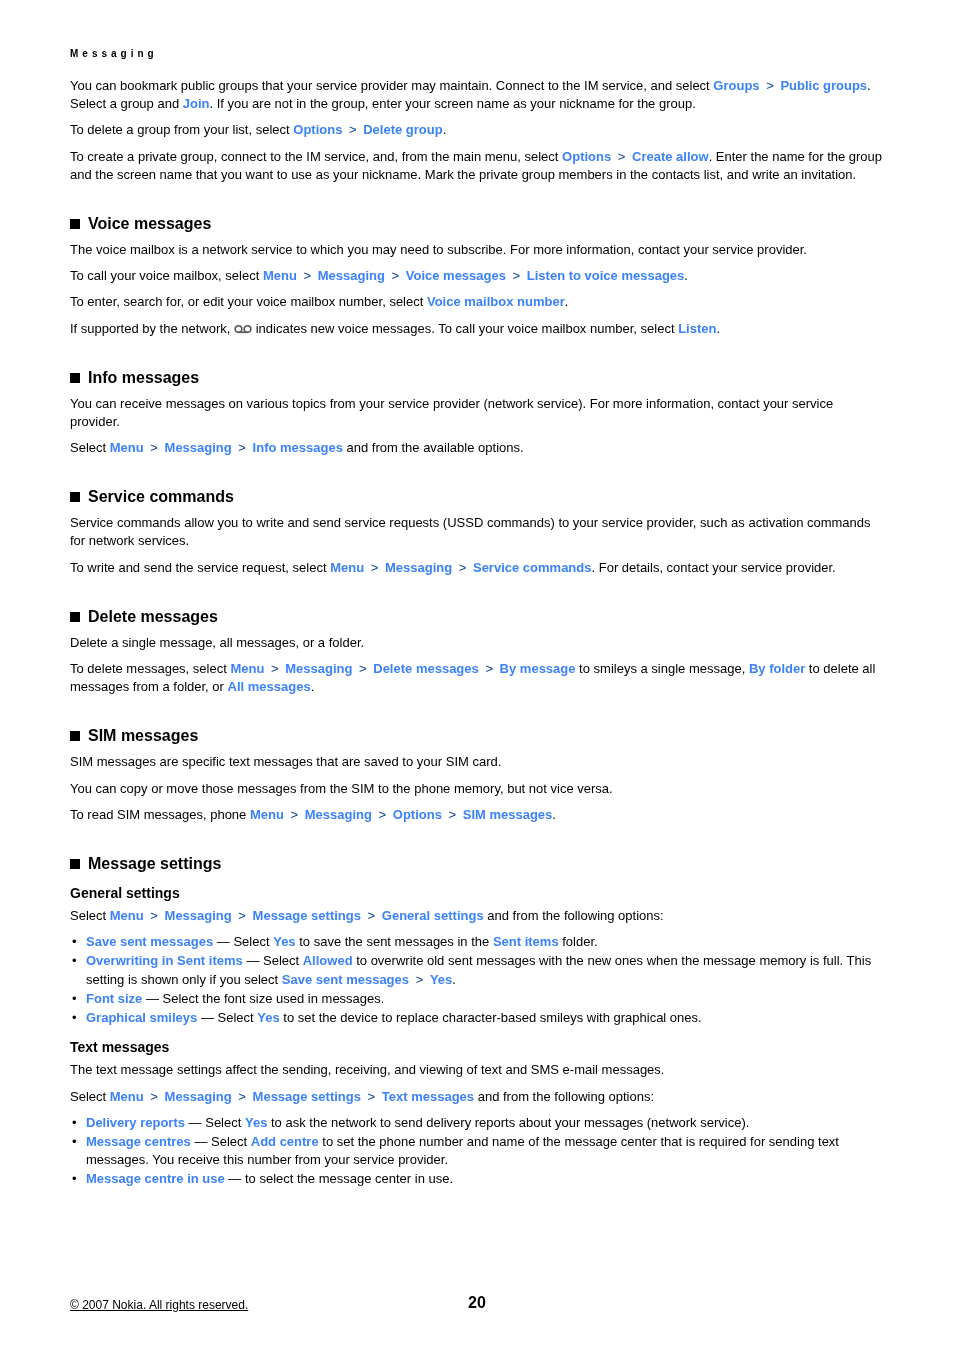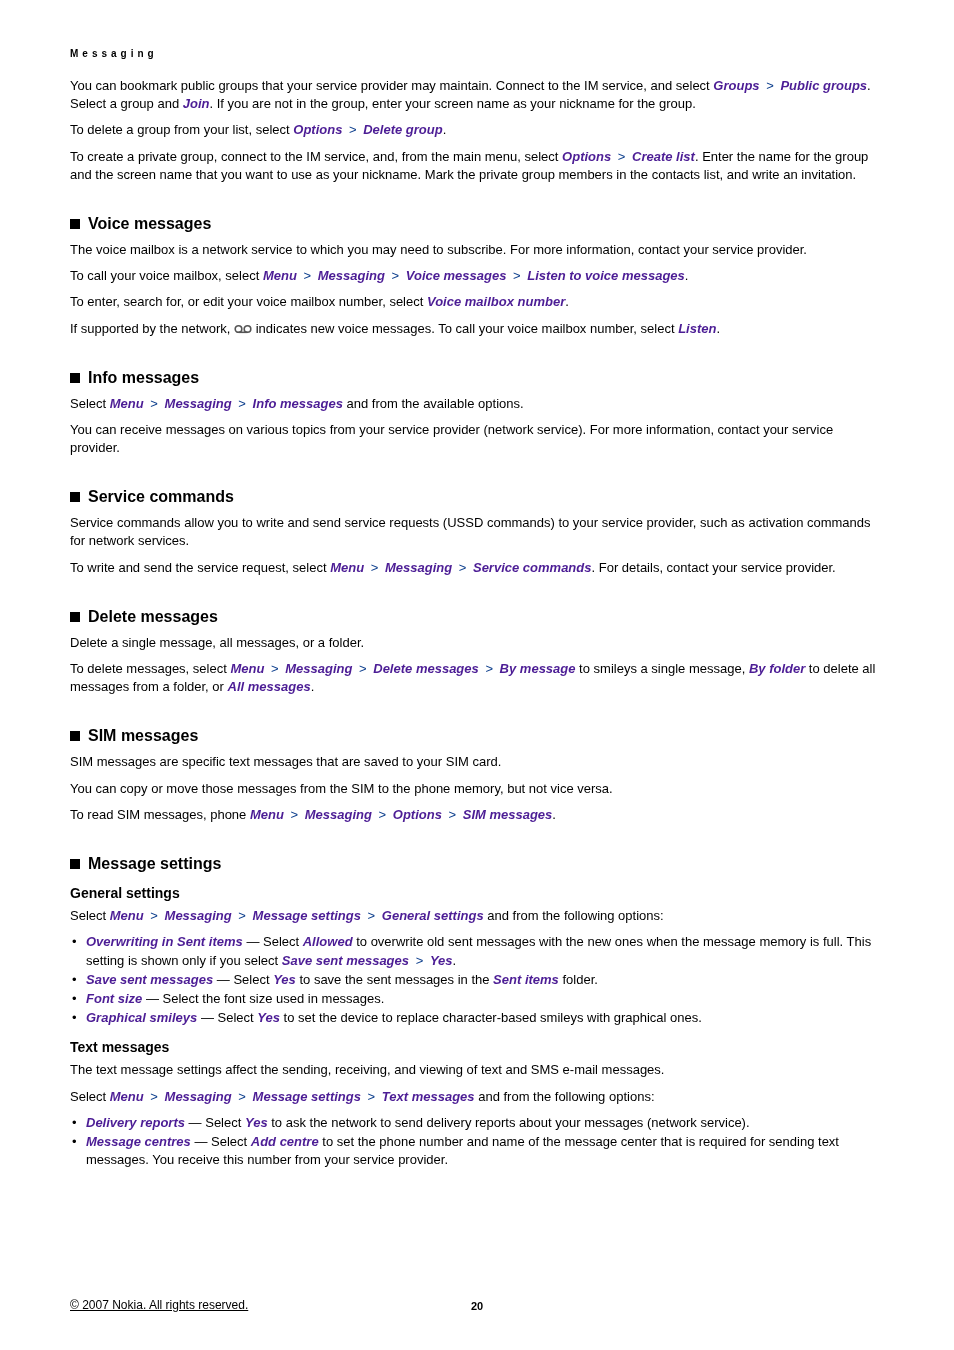--- a/index.html
+++ b/index.html
@@ -1,28 +1,28 @@
 <!DOCTYPE html>
 <html><head>
 <meta charset="utf-8">
 <style>
   html, body { margin: 0; padding: 0; font-family: "Segoe UI", "Helvetica Neue", Arial, sans-serif; background: #fff; color: #000; }
   .page { width: 954px; min-height: 1350px; box-sizing: border-box; padding: 48px 70px 40px 70px; position: relative; }
   .page-header { font-size: 10px; font-weight: 700; letter-spacing: 4px; margin-bottom: 18px; }
   p { font-size: 13px; line-height: 1.4; margin: 0 0 8px 0; }
-  .link { color: #4c1d95; font-weight: 700; font-style: italic; }
+  .link { color: #3b82f6; font-weight: 700; }
   .sep { color: #0d3f8d; font-weight: 400; padding: 0 3px; display: inline-block; vertical-align: baseline; }
   .section { margin-top: 31px; margin-bottom: 6px; }
   .section-title { font-size: 16px; font-weight: 700; display: flex; align-items: center; gap: 8px; margin-bottom: 8px; }
   .sub-title { font-size: 14px; font-weight: 700; margin-top: 12px; margin-bottom: 6px; }
   .bullet-list { list-style: none; padding: 0; margin: 0 0 8px 0; }
   .bullet-list li { font-size: 13px; line-height: 1.45; padding-left: 16px; position: relative; }
   .bullet-list li::before { content: "•"; position: absolute; left: 2px; top: 0; color: #000; }
   .footer { position: absolute; left: 70px; bottom: 38px; font-size: 12px; text-decoration: underline; }
-  .page-no { position: absolute; left: 0; right: 0; bottom: 38px; text-align: center; font-size: 11px; font-weight: 700; }
+  .page-no { position: absolute; left: 0; right: 0; bottom: 38px; text-align: center; font-size: 16px; font-weight: 700; }
   .vm-icon { display: inline-flex; align-items: center; vertical-align: middle; }
   .sq-bullet { display:inline-block; width:10px; height:10px; background:#000; }
 </style>
 </head>
 <body>
 
 <div class="page">
 
   <div class="page-header">Messaging</div>
 
@@ -38,21 +38,21 @@
     <span class="link">Options</span>
     <span class="sep">&gt;</span>
     <span class="link">Delete group</span>.
   </p>
 
 
   <p>
     <span>To create a private group, connect to the IM service, and, from the main menu, select </span>
     <span class="link">Options</span>
     <span class="sep">&gt;</span>
-    <span class="link">Create list</span><span>. Enter the name for the group and the screen name that you want to use as your nickname. Mark the private group members in the contacts list, and write an invitation.</span>
+    <span class="link">Create allow</span><span>. Enter the name for the group and the screen name that you want to use as your nickname. Mark the private group members in the contacts list, and write an invitation.</span>
   </p>
 
   <div class="section">
     <div class="section-title">
       <span class="sq-bullet"></span>
       <span>Voice messages</span>
     </div>
     <p>The voice mailbox is a network service to which you may need to subscribe. For more information, contact your service provider.</p>
     <p>
       <span>To call your voice mailbox, select </span>
@@ -82,30 +82,30 @@
       <span> indicates new voice messages. To call your voice mailbox number, select </span>
       <span class="link">Listen</span>.
     </p>
   </div>
 
   <div class="section">
     <div class="section-title">
       <span class="sq-bullet"></span>
       <span>Info messages</span>
     </div>
+    <p>You can receive messages on various topics from your service provider (network service). For more information, contact your service provider.</p>
     <p>
       <span>Select </span>
       <span class="link">Menu</span>
       <span class="sep">&gt;</span>
       <span class="link">Messaging</span>
       <span class="sep">&gt;</span>
       <span class="link">Info messages</span>
       <span> and from the available options.</span>
     </p>
-    <p>You can receive messages on various topics from your service provider (network service). For more information, contact your service provider.</p>
   </div>
 
   <div class="section">
     <div class="section-title">
       <span class="sq-bullet"></span>
       <span>Service commands</span>
     </div>
     <p>Service commands allow you to write and send service requests (USSD commands) to your service provider, such as activation commands for network services.</p>
     <p>
       <span>To write and send the service request, select </span>
@@ -166,29 +166,29 @@
       <span class="link">Menu</span>
       <span class="sep">&gt;</span>
       <span class="link">Messaging</span>
       <span class="sep">&gt;</span>
       <span class="link">Message settings</span>
       <span class="sep">&gt;</span>
       <span class="link">General settings</span>
       <span> and from the following options:</span>
     </p>
     <ul class="bullet-list">
+      <li>
+        <span class="link">Save sent messages</span><span> — Select </span><span class="link">Yes</span><span> to save the sent messages in the </span><span class="link">Sent items</span><span> folder.</span>
+      </li>
       <li>
         <span class="link">Overwriting in Sent items</span><span> — Select </span><span class="link">Allowed</span><span> to overwrite old sent messages with the new ones when the message memory is full. This setting is shown only if you select </span><span class="link">Save sent messages</span>
         <span class="sep">&gt;</span>
         <span class="link">Yes</span>.
       </li>
       <li>
-        <span class="link">Save sent messages</span><span> — Select </span><span class="link">Yes</span><span> to save the sent messages in the </span><span class="link">Sent items</span><span> folder.</span>
-      </li>
-      <li>
         <span class="link">Font size</span><span> — Select the font size used in messages.</span>
       </li>
       <li>
         <span class="link">Graphical smileys</span><span> — Select </span><span class="link">Yes</span><span> to set the device to replace character-based smileys with graphical ones.</span>
       </li>
     </ul>
 
     <div class="sub-title">Text messages</div>
     <p>The text message settings affect the sending, receiving, and viewing of text and SMS e-mail messages.</p>
     <p>
@@ -202,19 +202,22 @@
       <span class="link">Text messages</span>
       <span> and from the following options:</span>
     </p>
     <ul class="bullet-list">
       <li>
         <span class="link">Delivery reports</span><span> — Select </span><span class="link">Yes</span><span> to ask the network to send delivery reports about your messages (network service).</span>
       </li>
       <li>
         <span class="link">Message centres</span><span> — Select </span><span class="link">Add centre</span><span> to set the phone number and name of the message center that is required for sending text messages. You receive this number from your service provider.</span>
       </li>
+      <li>
+        <span class="link">Message centre in use</span><span> —  to select the message center in use.</span>
+      </li>
     </ul>
   </div>
 
   <div class="footer">© 2007 Nokia. All rights reserved.</div>
   <div class="page-no">20</div>
 
 </div>
 
 </body></html>

